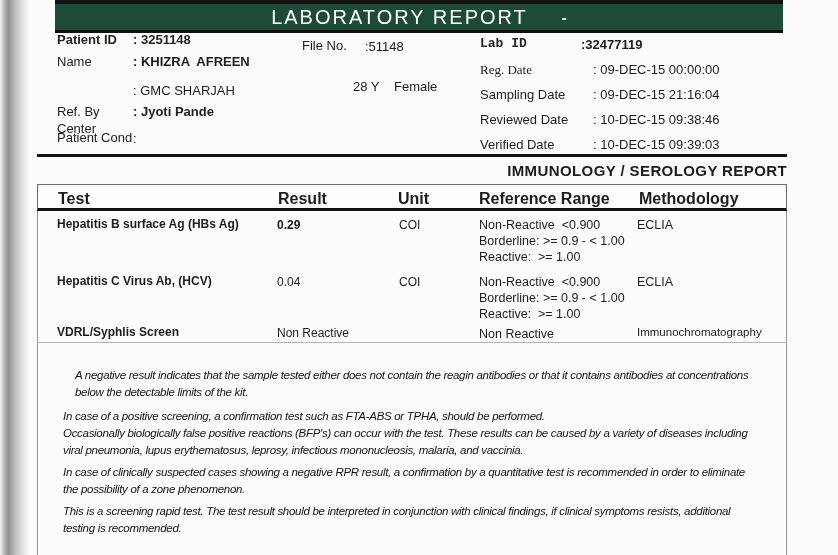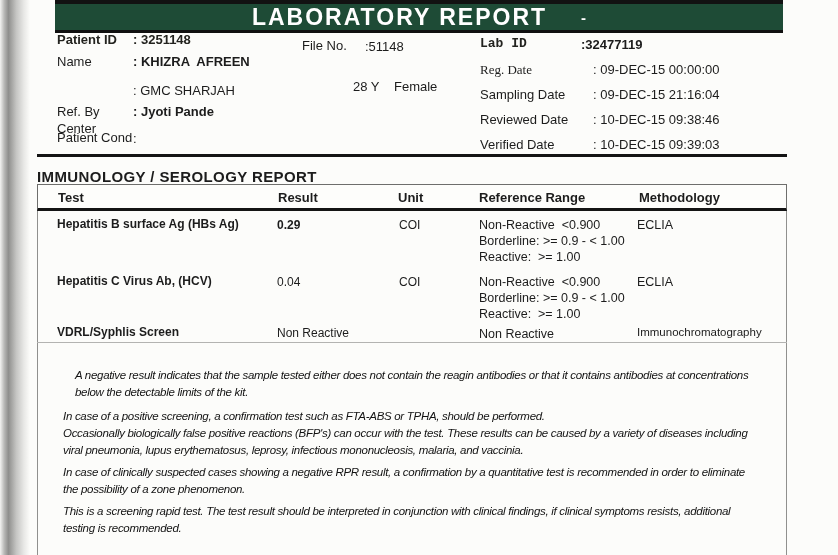--- a/index.html
+++ b/index.html
@@ -17,39 +17,39 @@
   }
   .top-line { position: absolute; left: 55px; top: 0; width: 728px; height: 4px; background: #121212; }
   .green-bar {
     position: absolute; left: 55px; top: 4px; width: 728px; height: 29px;
     background: #1e4b36;
     border-bottom: 3px solid #101010;
     box-sizing: border-box;
     display: flex; align-items: center; justify-content: center; gap: 34px;
     color: #ffffff;
   }
-  .green-bar .title-en { font-weight: bold; font-size: 23px; letter-spacing: 2px; white-space: pre; }
+  .green-bar .title-en { font-weight: normal; font-size: 20px; letter-spacing: 2px; white-space: pre; }
   .green-bar .dash { font-weight: bold; font-size: 15px; }
   .green-bar .title-ar { font-weight: bold; font-size: 17px; font-family: "DejaVu Sans", sans-serif; white-space: pre; }
   .t { position: absolute; font-size: 13px; white-space: pre; }
   .b { font-weight: bold; }
   .dark { color: #23231f; }
   .hline-thick { position: absolute; left: 37px; width: 750px; height: 3px; background: #141414; }
   .section-title {
     position: absolute; left: 37px; top: 162px; width: 750px;
-    text-align: left; font-weight: bold; font-size: 15px; letter-spacing: 0.4px; margin-top: 6px;
+    text-align: right; font-weight: bold; font-size: 15px; letter-spacing: 0.4px;
   }
   .thead-box {
     position: absolute; left: 37px; top: 184px; width: 750px; height: 27px;
     box-sizing: border-box;
     border: 1px solid #6e6e6c;
     border-bottom: 3px solid #141414;
     background: #fdfdfb;
   }
-  .thead-box .th { position: absolute; top: 5px; font-size: 13px; font-weight: bold; white-space: pre; }
+  .thead-box .th { position: absolute; top: 5px; font-size: 16px; font-weight: bold; white-space: pre; }
   .vline { position: absolute; top: 211px; width: 1px; height: 344px; background: #90908e; }
   .hline-thin { position: absolute; left: 37px; top: 342px; width: 750px; height: 1px; background: #b3b3b1; }
   .cell { position: absolute; font-size: 12px; white-space: pre; }
   .ref { font-size: 12.5px; line-height: 16px; }
   .small { font-size: 11.5px; }
   .note-line {
     position: absolute;
     font-style: italic;
     font-size: 11.5px;
     letter-spacing: -0.3px;

